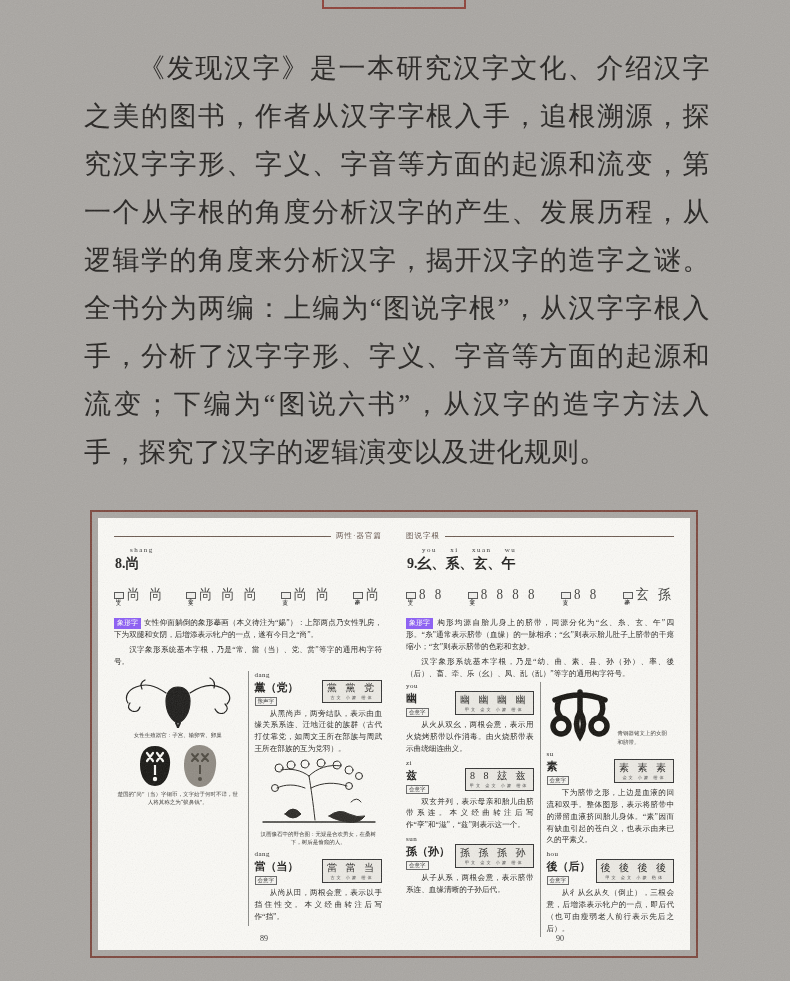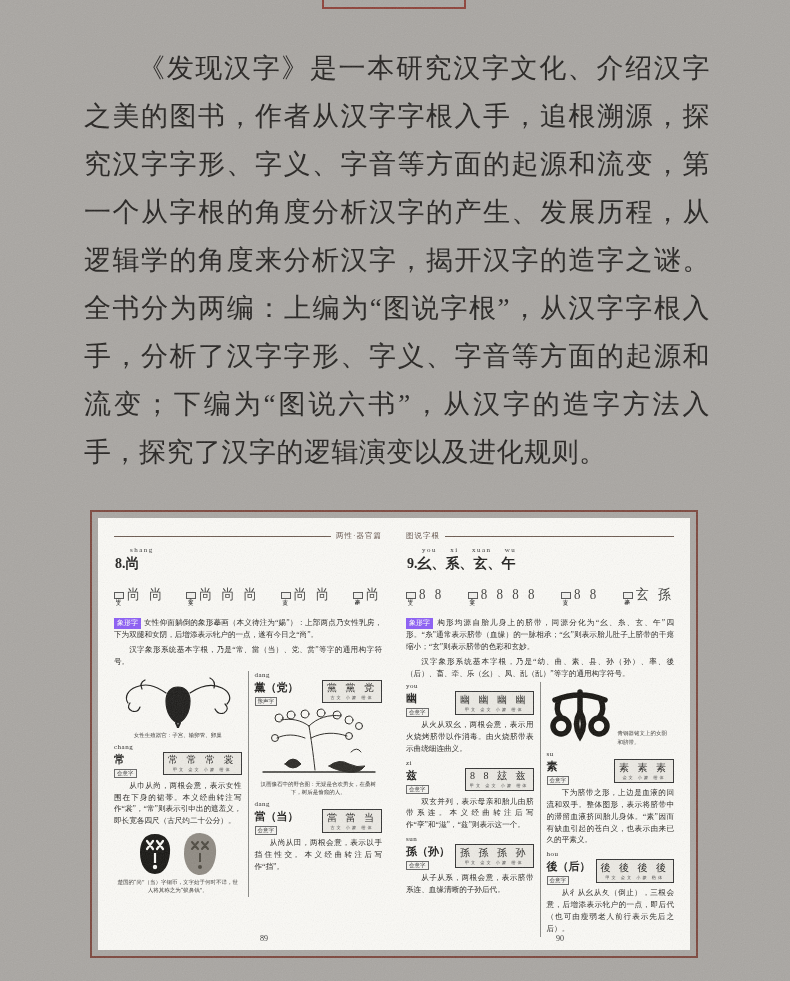--- a/index.html
+++ b/index.html
@@ -116,34 +116,20 @@
               <path d="M72 20 C84 12 94 10 104 15 C112 19 114 26 109 31"></path>
               <path d="M12 30 q-4 5 2 8 q6 2 8 -4"></path>
               <path d="M107 31 q5 5 -1 9 q-6 2 -9 -4"></path>
               <path d="M24 16 q-3 -6 3 -9"></path>
               <path d="M96 15 q2 -7 -4 -10"></path>
               <path d="M58 50 q2 4 2 5 q0 -1 2 -5" stroke-width="2"></path>
             </g>
           </svg>
           <div class="cap">女性生殖器官：子宫、输卵管、卵巢</div>
 
-          <div class="entry">
-            <div class="e-pinyin">chang</div>
-            <div class="e-head">
-              <div class="e-main">
-                <span class="e-char">常</span>
-                <span class="e-type">会意字</span>
-              </div>
-              <span class="strip">
-                <span class="strip-glyphs">常 常 常 裳</span>
-                <span class="strip-labels">甲文 金文 小篆 楷体</span>
-              </span>
-            </div>
-            <p class="body indent">从巾从尚，两根会意，表示女性围在下身的裙帯。本义经曲转注写作“裳”，“常”则表示引申出的遮羞义，即长宽各四尺（古尺约二十公分）。</p>
-          </div>
 
           <div class="coins">
             <svg width="34" height="42" viewBox="0 0 34 42">
               <path d="M17 1 C28 1 33 9 32 20 C31 32 26 41 17 41 C8 41 2 32 2 20 C2 9 6 1 17 1 Z" fill="#161512"></path>
               <path d="M9 8 l6 8 M15 8 l-6 8 M25 8 l-6 8 M19 8 l6 8" stroke="#fbfaf6" stroke-width="2.2" stroke-linecap="round"></path>
               <path d="M17 20 v10" stroke="#fbfaf6" stroke-width="2.2"></path>
               <circle cx="17" cy="34" r="2.2" fill="#fbfaf6"></circle>
             </svg>
             <svg width="36" height="44" viewBox="0 0 36 44">
               <path d="M18 1 C30 2 35 10 34 22 C33 34 27 43 18 43 C8 43 2 33 2 21 C2 9 7 1 18 1 Z" fill="#8f8a82"></path>
@@ -161,20 +147,21 @@
             <div class="e-head">
               <div class="e-main">
                 <span class="e-char">黨（党）</span>
                 <span class="e-type">形声字</span>
               </div>
               <span class="strip">
                 <span class="strip-glyphs">黨 黨 党</span>
                 <span class="strip-labels">古文 小篆 楷体</span>
               </span>
             </div>
+            <p class="body indent">从黑尚声，两旁结队，表示由血缘关系系连、迁地迁徙的族群（古代打仗靠党，如周文王所在部族与周武王所在部族的互为党羽）。</p>
           </div>
 
           <svg class="fig" width="128" height="70" viewBox="0 0 128 70">
             <g fill="none" stroke="#2a2824" stroke-width="1" stroke-linecap="round">
               <path d="M60 62 C58 44 56 30 54 18 M54 18 C46 12 36 10 26 12 M54 18 C62 10 74 6 86 8 M50 30 C40 26 30 26 22 30 M56 30 C68 24 80 24 92 28"></path>
               <circle cx="24" cy="10" r="4"></circle>
                 <circle cx="36" cy="7" r="4"></circle>
                 <circle cx="50" cy="6" r="4"></circle>
                 <circle cx="66" cy="5" r="4"></circle>
                 <circle cx="82" cy="7" r="4"></circle>

